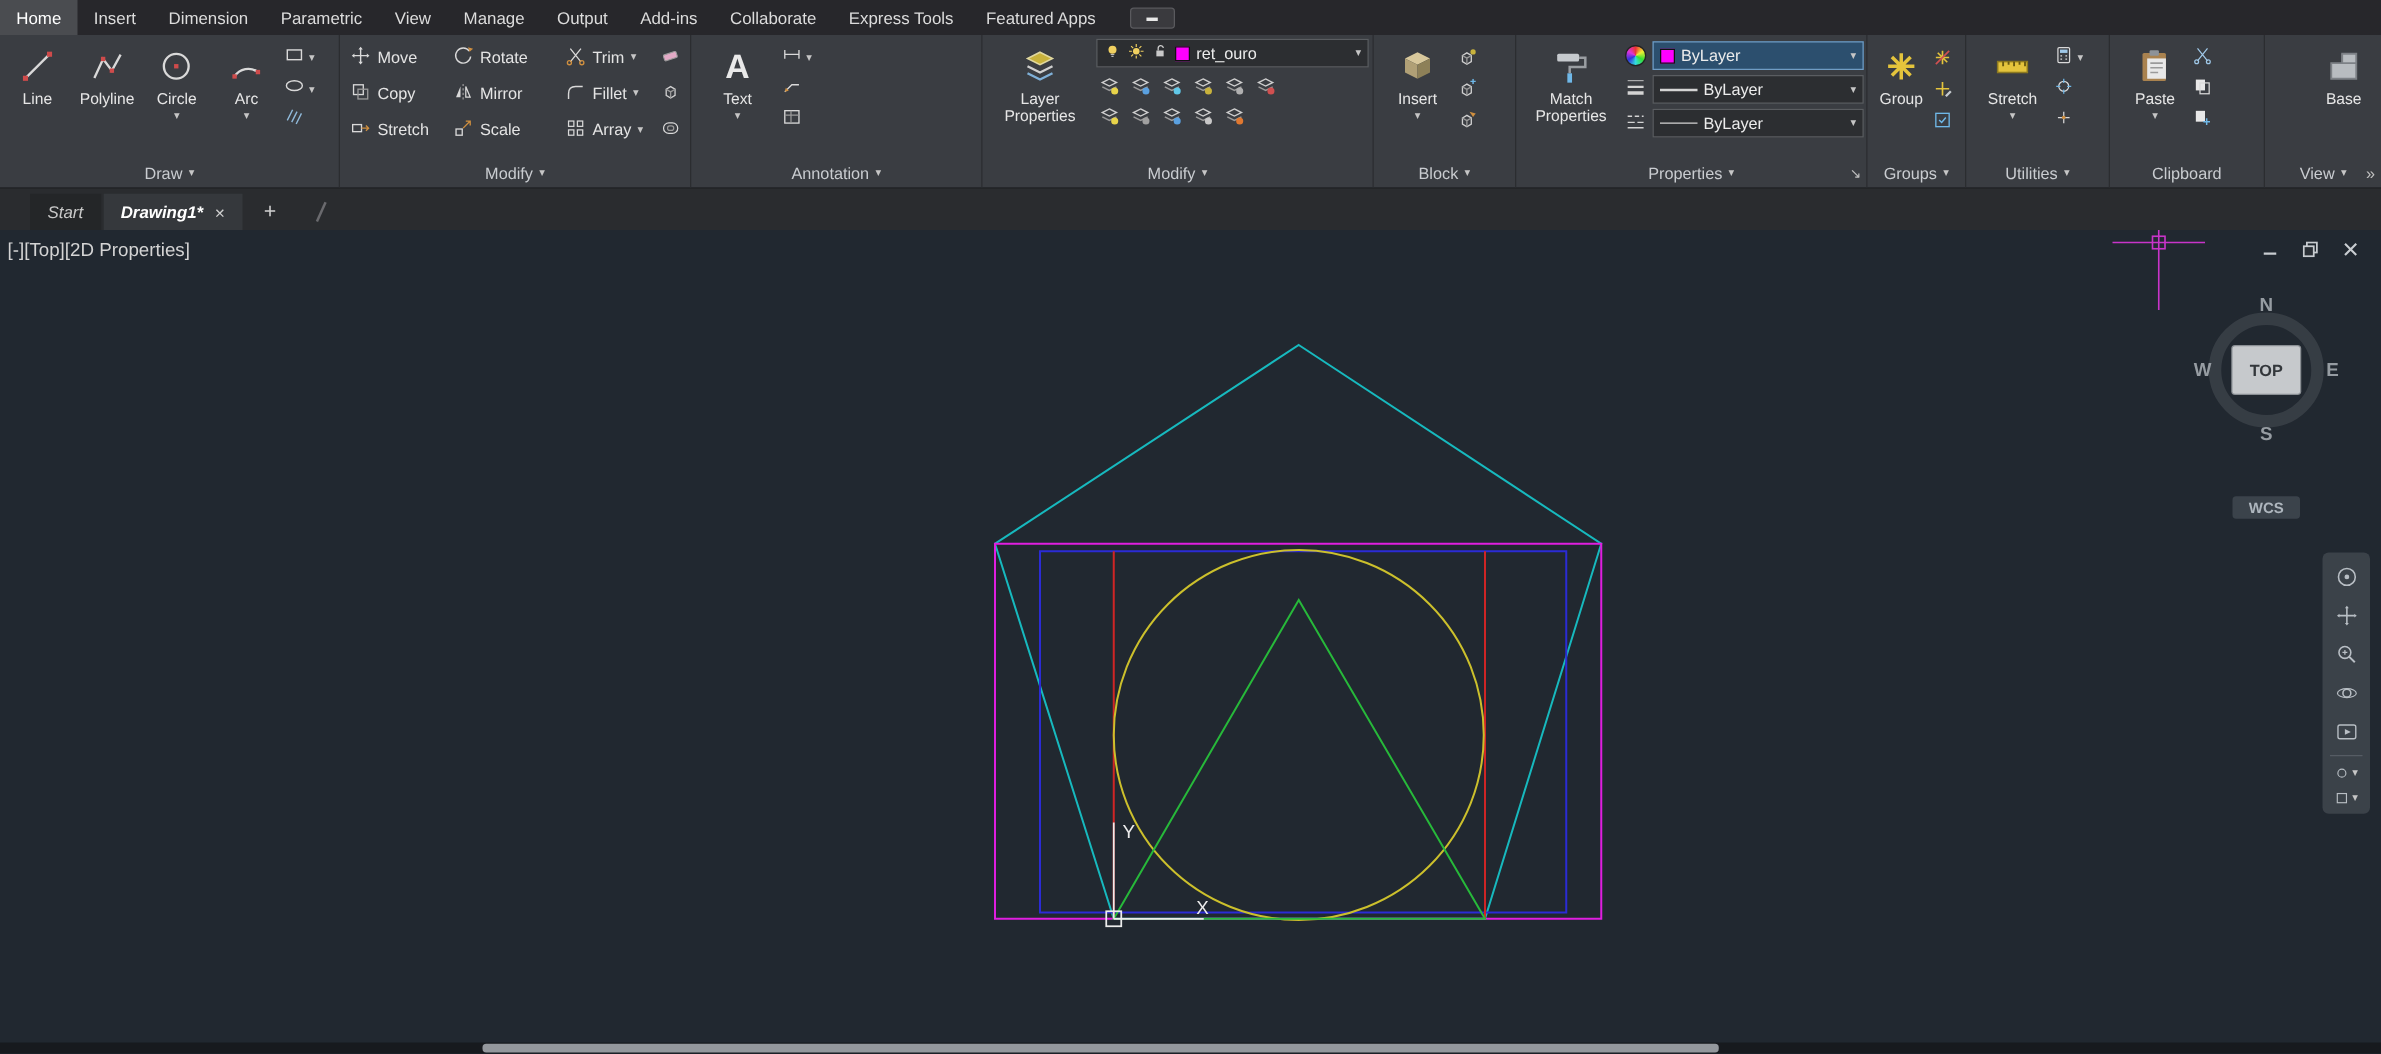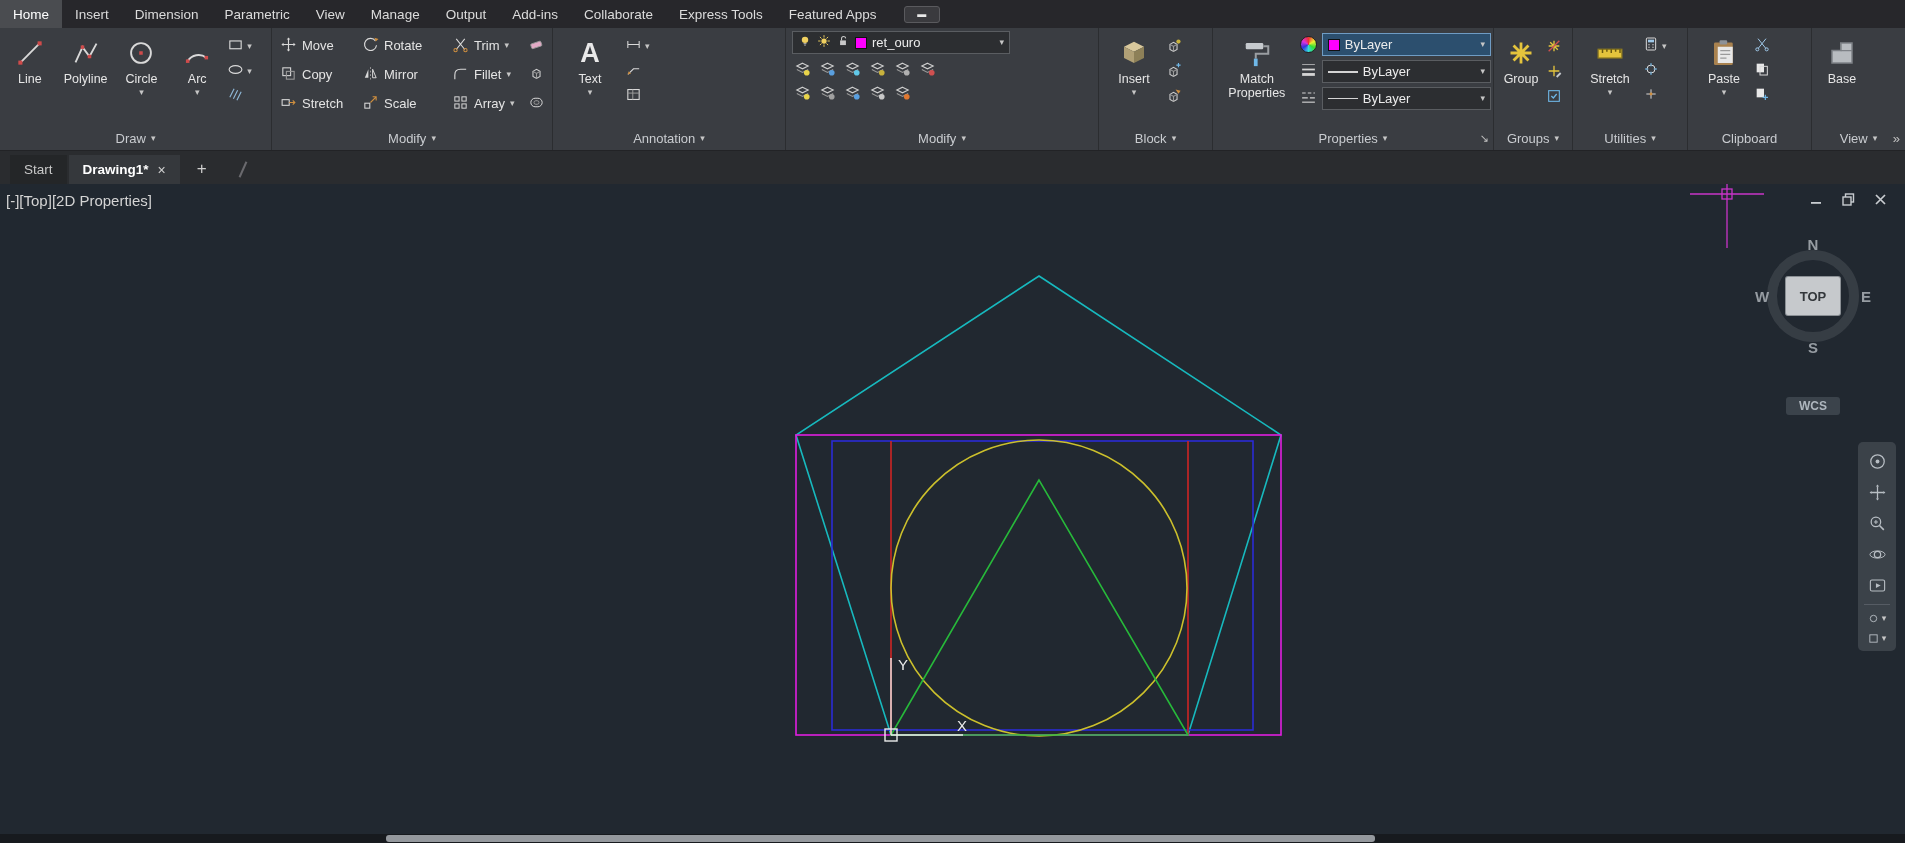--- a/index.html
+++ b/index.html
@@ -29,21 +29,21 @@
   .ddfield { display:flex; align-items:center; background:#2c2e31; border:1px solid #5a5d61; height:23px; font-size:13px; color:#ecchec; color:#ececec; padding:0 5px; gap:5px; cursor:pointer; }
   .ddfield .cr { margin-left:auto; }
   .ddfield.hl { background:#2c4f6e; border-color:#6f9cc4; }
   .lw-sample { width:30px; height:2px; background:#d4d4d4; }
   .swatch { width:12px; height:12px; border:1px solid #111; }
   .wheel { width:17px; height:17px; border-radius:50%; background:conic-gradient(#e33,#ee3,#3d3,#3dd,#33d,#d3d,#e33); border:1px solid #222; }
   .launch { position:absolute; right:4px; bottom:5px; font-size:11px; color:#c0c0c0; cursor:pointer; }
   .ovf { position:absolute; right:5px; bottom:4px; font-size:13px; color:#c0c0c0; cursor:pointer; }
 
   
-  .filetabs { height:34px; background:#2a2c2f; display:flex; align-items:flex-end; padding-left:10px; border-top:1px solid #222326; }
+  .filetabs { height:34px; background:#2a2c2f; display:flex; align-items:flex-end; padding-left:24px; border-top:1px solid #222326;font-style:italic; }
   .ftab { height:29px; display:flex; align-items:center; padding:0 14px; font-size:13.5px; color:#c9c9c9; background:#242628; margin-right:2px; cursor:pointer; }
   .ftab.active { background:#35383c; color:#ffffff; font-weight:bold;justify-content:center; }
   .ftab .tclose { margin-left:9px; font-weight:normal; color:#d0d0d0; font-size:14px; cursor:pointer; }
   .ftab-add { width:24px; height:24px; margin:0 0 3px 8px; color:#cfcfcf; font-size:17px; display:flex; align-items:center; justify-content:center; cursor:pointer; }
   .tab-slash { width:2px; height:17px; background:#6a6a6e; transform:rotate(24deg); margin:0 0 6px 28px; }
 
   
   .canvas { position:relative; height:659px; background:#212830; overflow:hidden; }
   svg.draw { position:absolute; left:0; top:0; }
   svg text { font-family:"Liberation Sans", sans-serif; }
@@ -303,20 +303,30 @@
       </div>
     </div>
     <div class="pfoot">
       <span>Annotation</span>
       <span class="cr">▾</span>
     </div>
   </section>
 
   <section class="panel" style="width:313px">
     <div class="pbody" style="gap:5px; padding-left:6px">
+      <div class="bigbtn" style="width:80px">
+        <span class="bicon">
+          <svg width="30" height="30" viewBox="0 0 24 24">
+              <path d="M12 3l8 4-8 4-8-4z" fill="#c8b23c" stroke="#e0d8a0" stroke-width="1"></path>
+              <path d="M4 12l8 4 8-4" fill="none" stroke="#cfcfcf" stroke-width="1.5"></path>
+              <path d="M4 16.5l8 4 8-4" fill="none" stroke="#7fb0d8" stroke-width="1.5"></path>
+            </svg>
+        </span>
+        <span class="blabel" style="width:72px">Layer Properties</span>
+      </div>
       <div style="display:flex; flex-direction:column; gap:4px; width:218px">
         <div class="ddfield">
           <span><svg width="14" height="14" viewBox="0 0 24 24">
                 <circle cx="12" cy="10" r="5.5" fill="#f0d060"></circle>
                 <path d="M9.5 16.5h5M10.5 19h3" stroke="#b9b9b9" stroke-width="1.6" fill="none"></path>
               </svg></span>
           <span><svg width="14" height="14" viewBox="0 0 24 24">
                 <circle cx="12" cy="12" r="4.5" fill="#f0d060"></circle>
                 <path d="M12 2v4M12 18v4M2 12h4M18 12h4M5 5l2.8 2.8M16.2 16.2L19 19M19 5l-2.8 2.8M7.8 16.2L5 19" stroke="#f0d060" stroke-width="1.6"></path>
               </svg></span>
@@ -614,21 +624,21 @@
               </svg></span>
         </span>
       </div>
     </div>
     <div class="pfoot">
       <span>Clipboard</span>
     </div>
   </section>
 
   <section class="panel" style="width:93px; border-right:none">
-    <div class="pbody" style="justify-content:flex-start">
+    <div class="pbody" style="justify-content:flex-end">
       <div class="bigbtn" style="width:56px">
         <span class="bicon">
           <svg width="30" height="30" viewBox="0 0 24 24">
               <path d="M4 20V10h7V4h9v16z" fill="#b8bcc0" stroke="#7d8186" stroke-width="1.2"></path>
               <path d="M11 10h9M11 10V4" stroke="#7d8186" stroke-width="1"></path>
             </svg>
         </span>
         <span class="blabel">Base</span>
       </div>
     </div>

